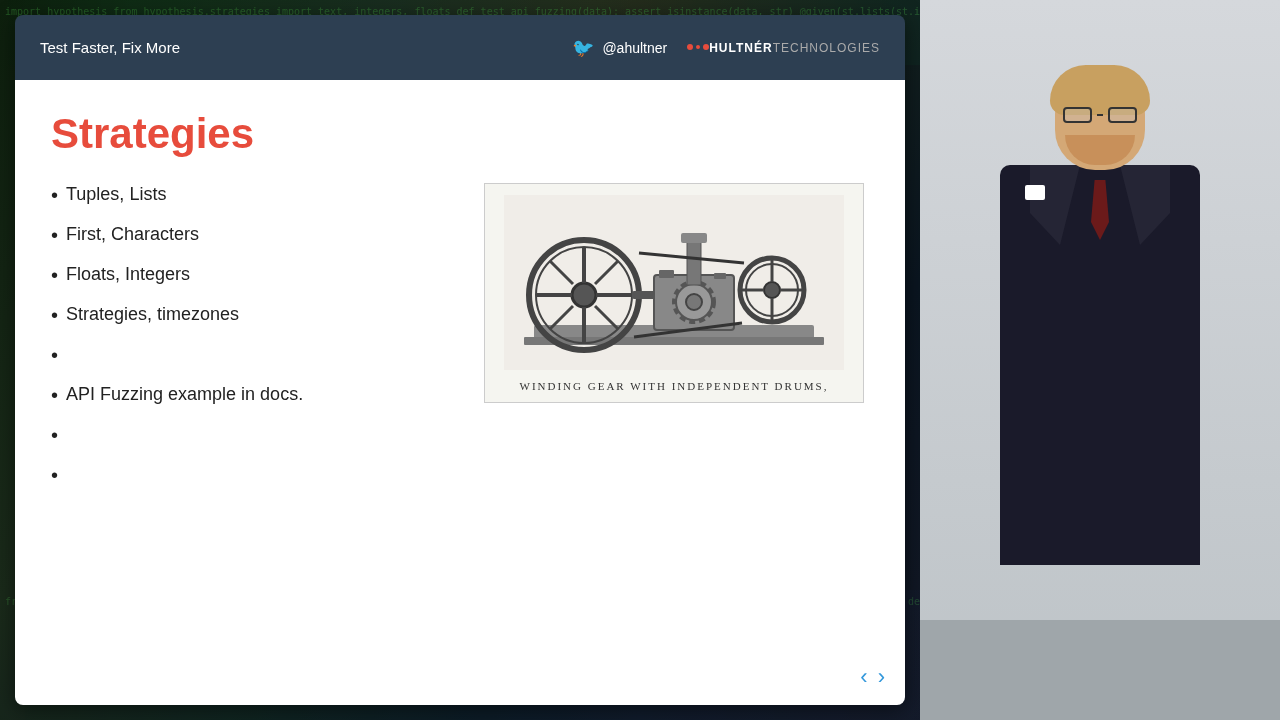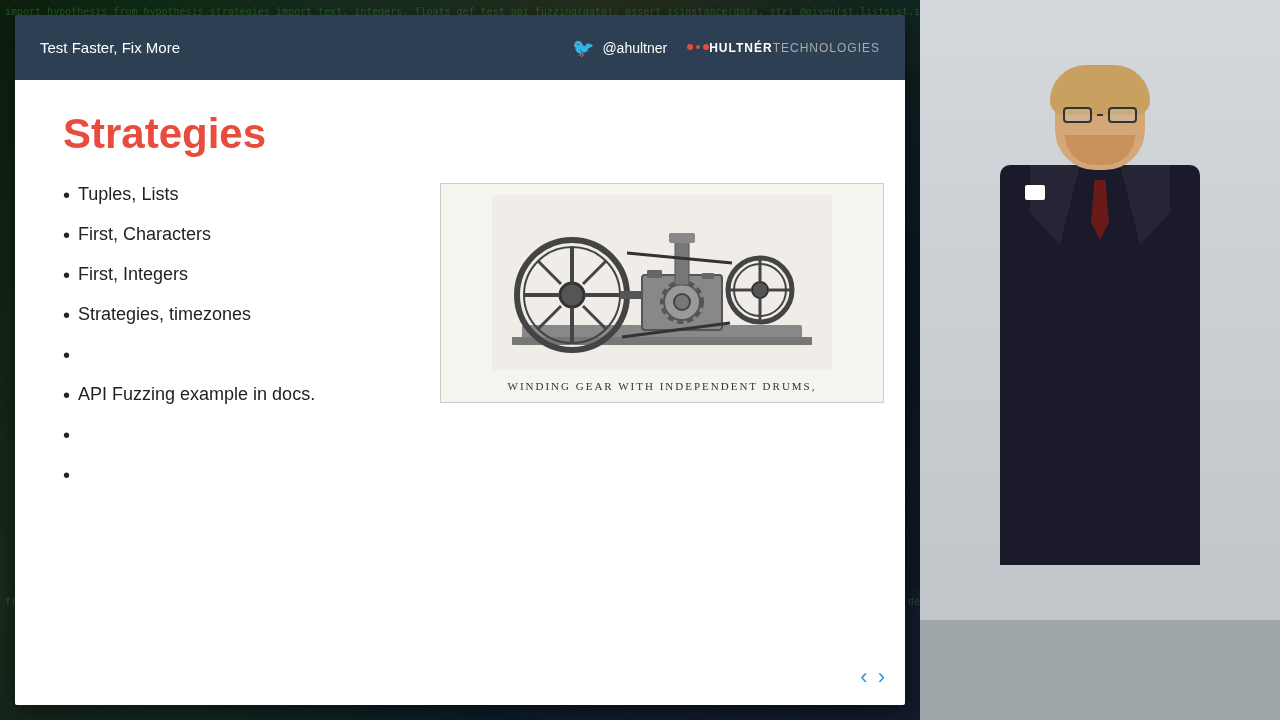--- a/index.html
+++ b/index.html
@@ -89,21 +89,21 @@
       display: flex;
       flex-direction: column;
       padding: 15px 15px 15px 15px;
     }
 
     
     .slide-wrapper {
       flex: 1;
       display: flex;
       flex-direction: column;
-      border-radius: 2px;
+      border-radius: 8px;
       overflow: hidden;
       box-shadow: 0 4px 20px rgba(0,0,0,0.5);
     }
 
     
     .slide-header {
       background: #2d3f52;
       height: 65px;
       display: flex;
       align-items: center;
@@ -174,21 +174,21 @@
       color: #aaaaaa;
       font-size: 12px;
       letter-spacing: 1px;
       text-transform: uppercase;
     }
 
     
     .slide-content {
       background: #ffffff;
       flex: 1;
-      padding: 30px 48px;
+      padding: 30px 36px;
       display: flex;
       flex-direction: column;
       position: relative;
     }
 
     .slide-main-title {
       color: #e74c3c;
       font-size: 42px;
       font-weight: bold;
       margin-bottom: 25px;
@@ -238,21 +238,21 @@
     .slide-right {
       width: 390px;
       flex-shrink: 0;
       display: flex;
       flex-direction: column;
       align-items: center;
     }
 
     
     .gear-image {
-      width: 444px;
+      width: 380px;
       height: 220px;
       border: 1px solid #cccccc;
       background: #f5f5f0;
       display: flex;
       flex-direction: column;
       align-items: center;
       justify-content: center;
       position: relative;
       overflow: hidden;
     }
@@ -479,21 +479,21 @@
             <li class="bullet-item">
                   <span class="bullet-dot">•</span>
                   <span class="bullet-text">Tuples, Lists</span>
                 </li>
                 <li class="bullet-item">
                   <span class="bullet-dot">•</span>
                   <span class="bullet-text">First, Characters</span>
                 </li>
                 <li class="bullet-item">
                   <span class="bullet-dot">•</span>
-                  <span class="bullet-text">First, Integers</span>
+                  <span class="bullet-text">Floats, Integers</span>
                 </li>
                 <li class="bullet-item">
                   <span class="bullet-dot">•</span>
                   <span class="bullet-text">Strategies, timezones</span>
                 </li>
                 <li class="bullet-item">
                   <span class="bullet-dot">•</span>
                 </li>
                 <li class="bullet-item">
                   <span class="bullet-dot">•</span>

